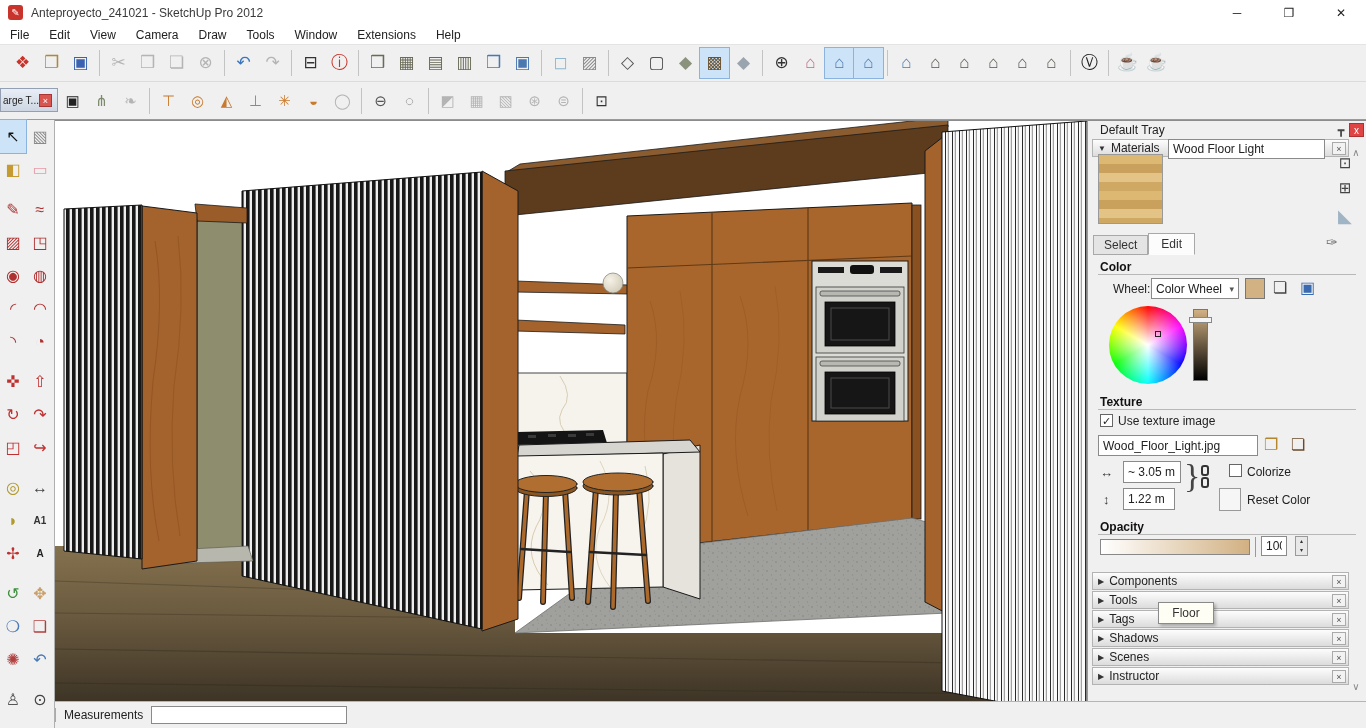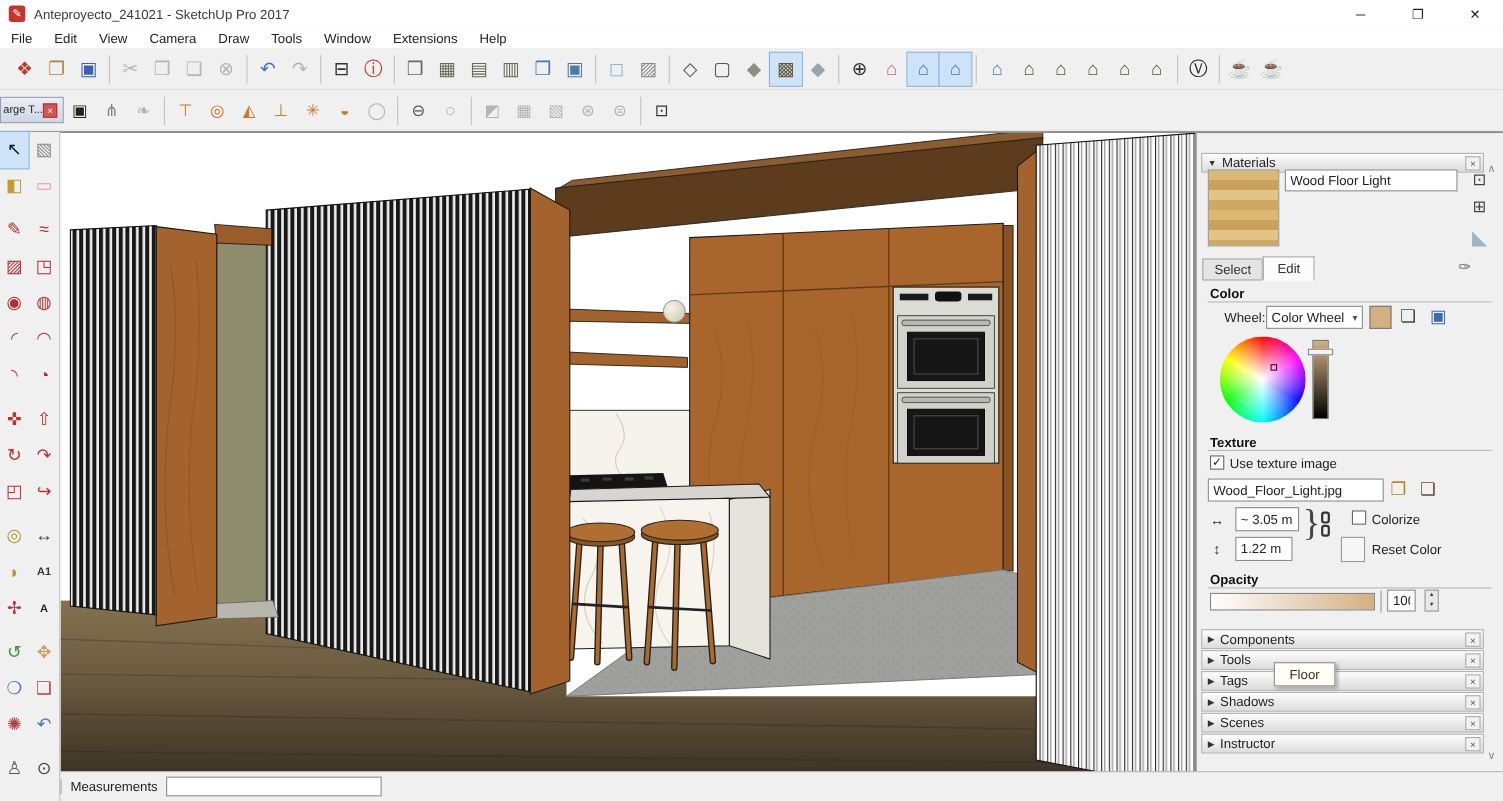--- a/index.html
+++ b/index.html
@@ -42,21 +42,21 @@
   #tray-pin{width:16px;text-align:center;color:#444;font-size:11px}
   #tray-close{width:15px;height:14px;background:#e04545;color:#fff;text-align:center;font-size:10px;line-height:14px;margin-right:3px;border:1px solid #b03030}
   .secbar{position:absolute;left:4px;width:257px;height:18px;background:linear-gradient(#fdfdfd,#dcdcdc);border:1px solid #b3b3b3;display:flex;align-items:center}
   .secbar .arr{font-size:8px;padding:0 5px;color:#333}
   .secbar .lbl{flex:1;font-size:12px;color:#222}
   .secx{width:14px;height:13px;border:1px solid #aaa;background:#f2f2f2;color:#555;font-size:9px;line-height:12px;text-align:center;margin-right:2px}
   #mat-bar{left:4px;top:18px;width:257px}
   .field{background:#fff;border:1px solid #8a8a8a;font-size:12px;padding:1px 4px;color:#222}
   #mat-thumb{left:10px;top:33px;width:65px;height:70px;border:1px solid #999;background:
     repeating-linear-gradient(180deg,#dcb873 0 9px,#c9a15c 9px 18px,#e3c486 18px 27px,#cfa964 27px 36px);}
-  #mat-name{left:80px;top:33px;width:157px;height:20px}
+  #mat-name{left:80px;top:18px;width:157px;height:20px}
   .mat-sideicon{left:245px;width:24px;height:22px;text-align:center;font-size:15px;color:#444}
   #tabs{left:5px;top:113px;width:240px;height:21px;display:flex;align-items:flex-end}
   .tab{font-size:12px;padding:2px 10px;border:1px solid #a8a8a8;background:#e4e4e4;color:#333}
   .tab.on{background:#fcfcfc;border-bottom:1px solid #fcfcfc;padding:3px 12px}
   #eyedropper{left:238px;top:113px;font-size:14px;color:#666}
   .grp-label{position:absolute;left:12px;font-weight:bold;font-size:12px;color:#111}
   .grp-line{position:absolute;left:10px;width:258px;border-top:1px solid #b8b8b8}
   #picker-label{left:25px;top:161px;font-size:12px}
   #picker-select{left:63px;top:157px;width:88px;height:21px;display:flex;align-items:center;justify-content:space-between;padding:0 4px}
   #color-swatch{left:157px;top:157px;width:20px;height:21px;background:#d2b183;border:1px solid #777}
@@ -85,21 +85,21 @@
   #status-msg{font-size:12px;color:#222;padding-left:8px;flex:1}
   #meas-sep{width:1px;height:14px;background:#aaa;margin-right:8px}
   #meas-label{font-size:12px;color:#222;margin-right:8px}
   #meas-input{width:196px;height:18px;margin-right:8px}
 </style>
 </head>
 <body>
 
 <div class="abs" id="titlebar">
   <div id="app-logo">✎</div>
-  <div id="title-text">Anteproyecto_241021 - SketchUp Pro 2017</div>
+  <div id="title-text">Anteproyecto_241021 - SketchUp Pro 2012</div>
   <div class="winbtns">
     <div class="winbtn">─</div>
     <div class="winbtn">❐</div>
     <div class="winbtn">✕</div>
   </div>
 </div>
 
 <div class="abs" id="menubar">
     <span class="menu-item">File</span>
     <span class="menu-item">Edit</span>
@@ -376,20 +376,25 @@
   </g>
 
   <polygon points="64,208 142,204 142,558 64,550" fill="url(#pd)" stroke="#111" stroke-width="1"></polygon>
 
   <polygon points="925,150 948,132 948,613 925,601" fill="#a4622c" stroke="#1a1a1a" stroke-width="1"></polygon>
   <polygon points="942,131 1087,120 1087,701 1000,701 942,690" fill="url(#pl)" stroke="#111" stroke-width="1"></polygon>
 </svg>
 </div>
 
 <div class="abs" id="tray">
+  <div class="hdr">
+    <span id="tray-title">Default Tray</span>
+    <span id="tray-pin">┳</span>
+    <span id="tray-close">x</span>
+  </div>
 
   <div class="secbar" id="mat-bar">
     <span class="arr">▼</span>
     <span class="lbl">Materials</span>
     <span class="secx">×</span>
   </div>
   <div class="abs scrollarr" style="top:26px">∧</div>
 
   <div class="abs" id="mat-thumb"></div>
   <input class="abs field" id="mat-name" value="Wood Floor Light" style="">

